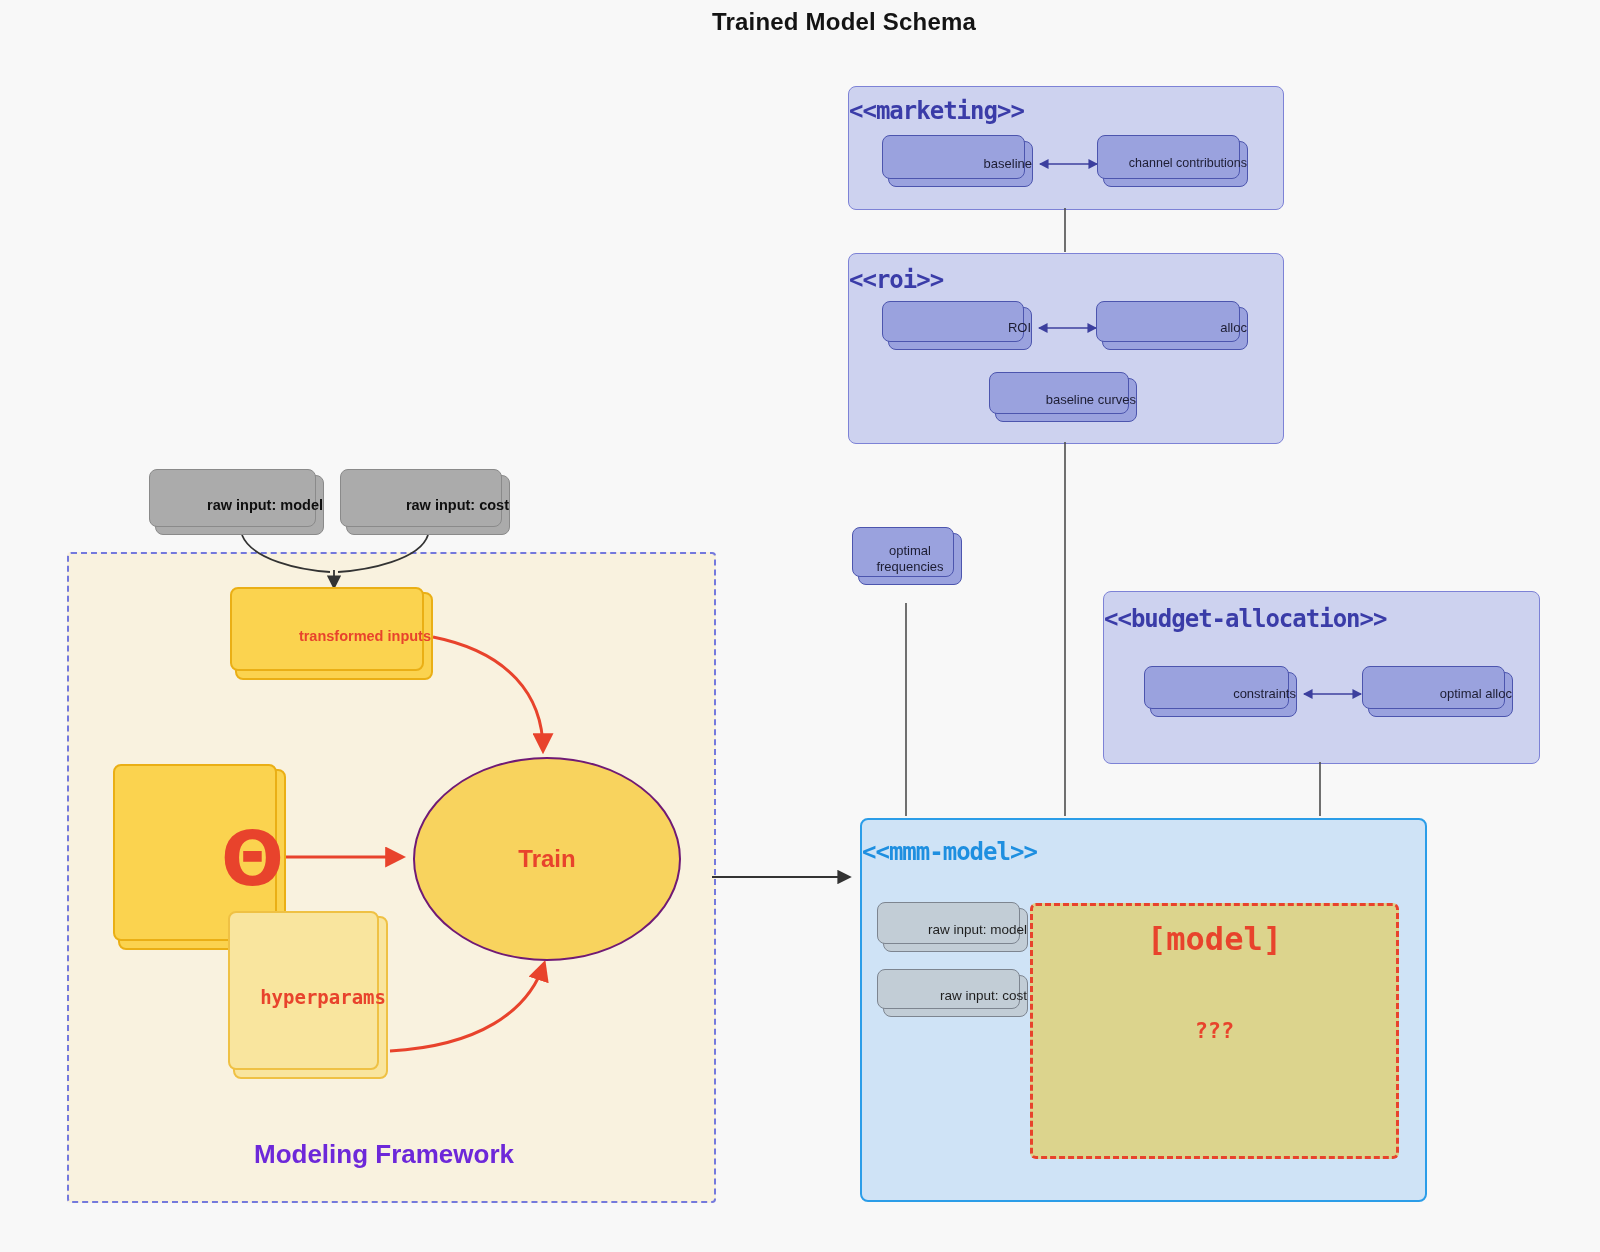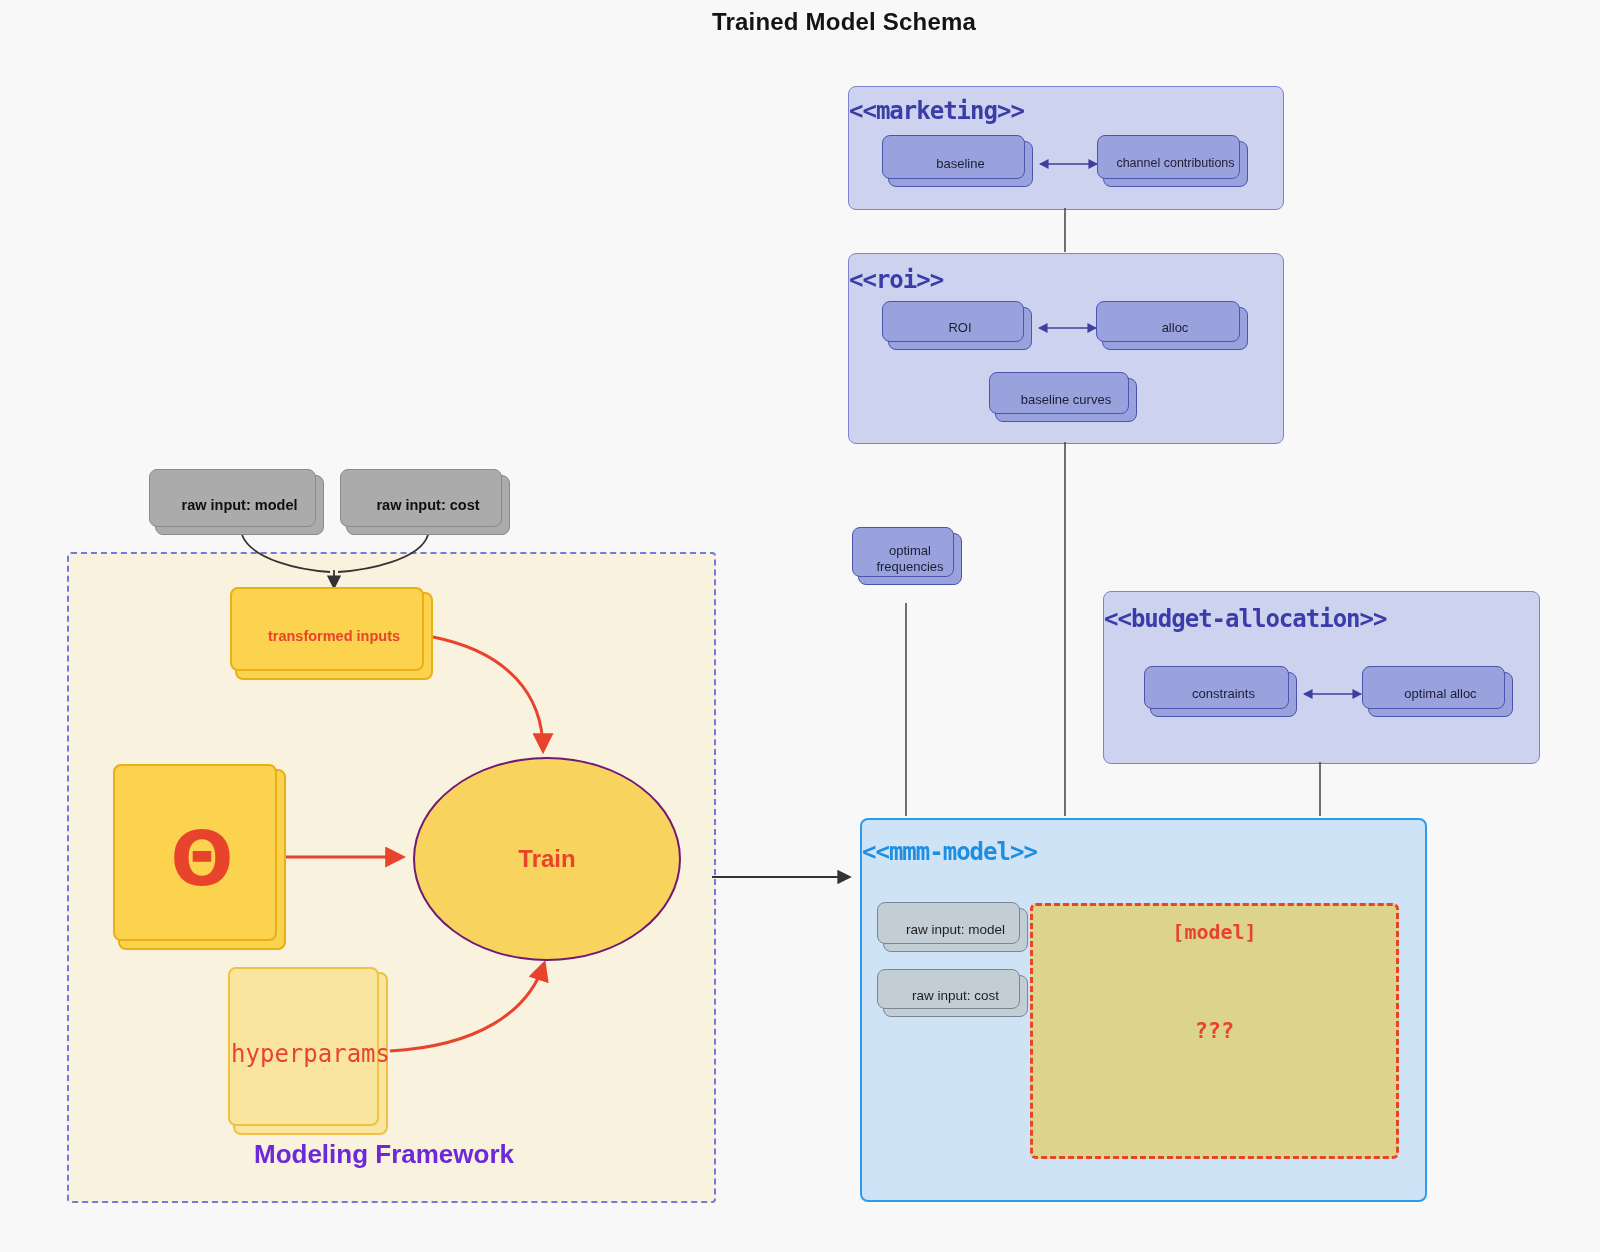--- a/index.html
+++ b/index.html
@@ -23,21 +23,21 @@
   .mmm{background:#cfe3f6;border:2px solid #2b9de8;}
   .mmm .group-header{color:#1e8fe0;}
   .framework{background:#f9f2df;border:2px dashed #7479dd;border-radius:4px;}
   .fw-label{
     position:absolute;text-align:center;font-size:26px;font-weight:bold;color:#6d28d9;
     width:480px;
   }
   
   .stack{
     position:absolute;z-index:3;border-radius:8px;
-    display:flex;align-items:center;justify-content:center;text-align:center;
+    display:flex;align-items:center;justify-content:flex-end;text-align:center;
     background:var(--f);border:var(--bw,1.5px) solid var(--s);
     box-sizing:border-box;line-height:1.25;
   }
   .stack::before{
     content:"";position:absolute;top:-7px;left:-7px;width:100%;height:100%;
     border-radius:inherit;background:var(--f);border:var(--bw,1.5px) solid var(--s);
     box-sizing:border-box;z-index:-1;
   }
   .purple{--f:#9aa2de;--s:#4c55ae;color:#1d1d33;font-size:13px;}
   .purple.small{font-size:12.5px;}
@@ -54,21 +54,21 @@
     display:flex;align-items:center;justify-content:center;
     color:#e8432c;font-weight:bold;font-size:24px;
   }
   
   .model-box{
     position:absolute;z-index:3;border-radius:6px;
     background:#dcd48d;border:3px dashed #e8432c;box-sizing:border-box;
   }
   .model-label{
     position:absolute;top:14px;left:0;width:100%;text-align:center;
-    font-family:"DejaVu Sans Mono",monospace;font-weight:bold;font-size:20px;color:#e8432c;
+    font-family:"DejaVu Sans Mono",monospace;font-weight:bold;font-size:32px;color:#e8432c;
   }
   .model-unknown{
     position:absolute;top:112px;left:0;width:100%;text-align:center;
     font-family:"DejaVu Sans Mono",monospace;font-weight:bold;font-size:22px;color:#e8432c;
   }
   svg.wires{position:absolute;top:0;left:0;z-index:2;pointer-events:none;}
 </style>
 </head>
 <body>
 
@@ -140,21 +140,21 @@
 
   <div class="stack gold" style="left:235px;top:592px;width:198px;height:88px;">
     <span>transformed inputs</span>
   </div>
   <div class="stack gold" style="left:118px;top:769px;width:168px;height:181px;">
     <span class="theta-glyph">Θ</span>
   </div>
   <div class="ellipse" style="left:413px;top:757px;width:264px;height:200px;">
     <span>Train</span>
   </div>
-  <div class="stack palegold mono" style="left:233px;top:972px;width:155px;height:163px;font-weight:normal;font-size:24px;">
+  <div class="stack palegold mono" style="left:233px;top:916px;width:155px;height:163px;font-weight:bold;font-size:19px;">
     <span>hyperparams</span>
   </div>
 
   <svg class="wires" width="1600" height="1252" viewBox="0 0 1600 1252">
     <defs>
       <marker id="mBlack" viewBox="0 0 8 8" markerWidth="8" markerHeight="8" refX="7" refY="4" orient="auto-start-reverse">
         <path d="M0,0 L8,4 L0,8 z" fill="#333"></path>
       </marker>
       <marker id="mPurp" viewBox="0 0 8 8" markerWidth="7" markerHeight="7" refX="7" refY="4" orient="auto-start-reverse">
         <path d="M0,0 L8,4 L0,8 z" fill="#3c3f9e"></path>

